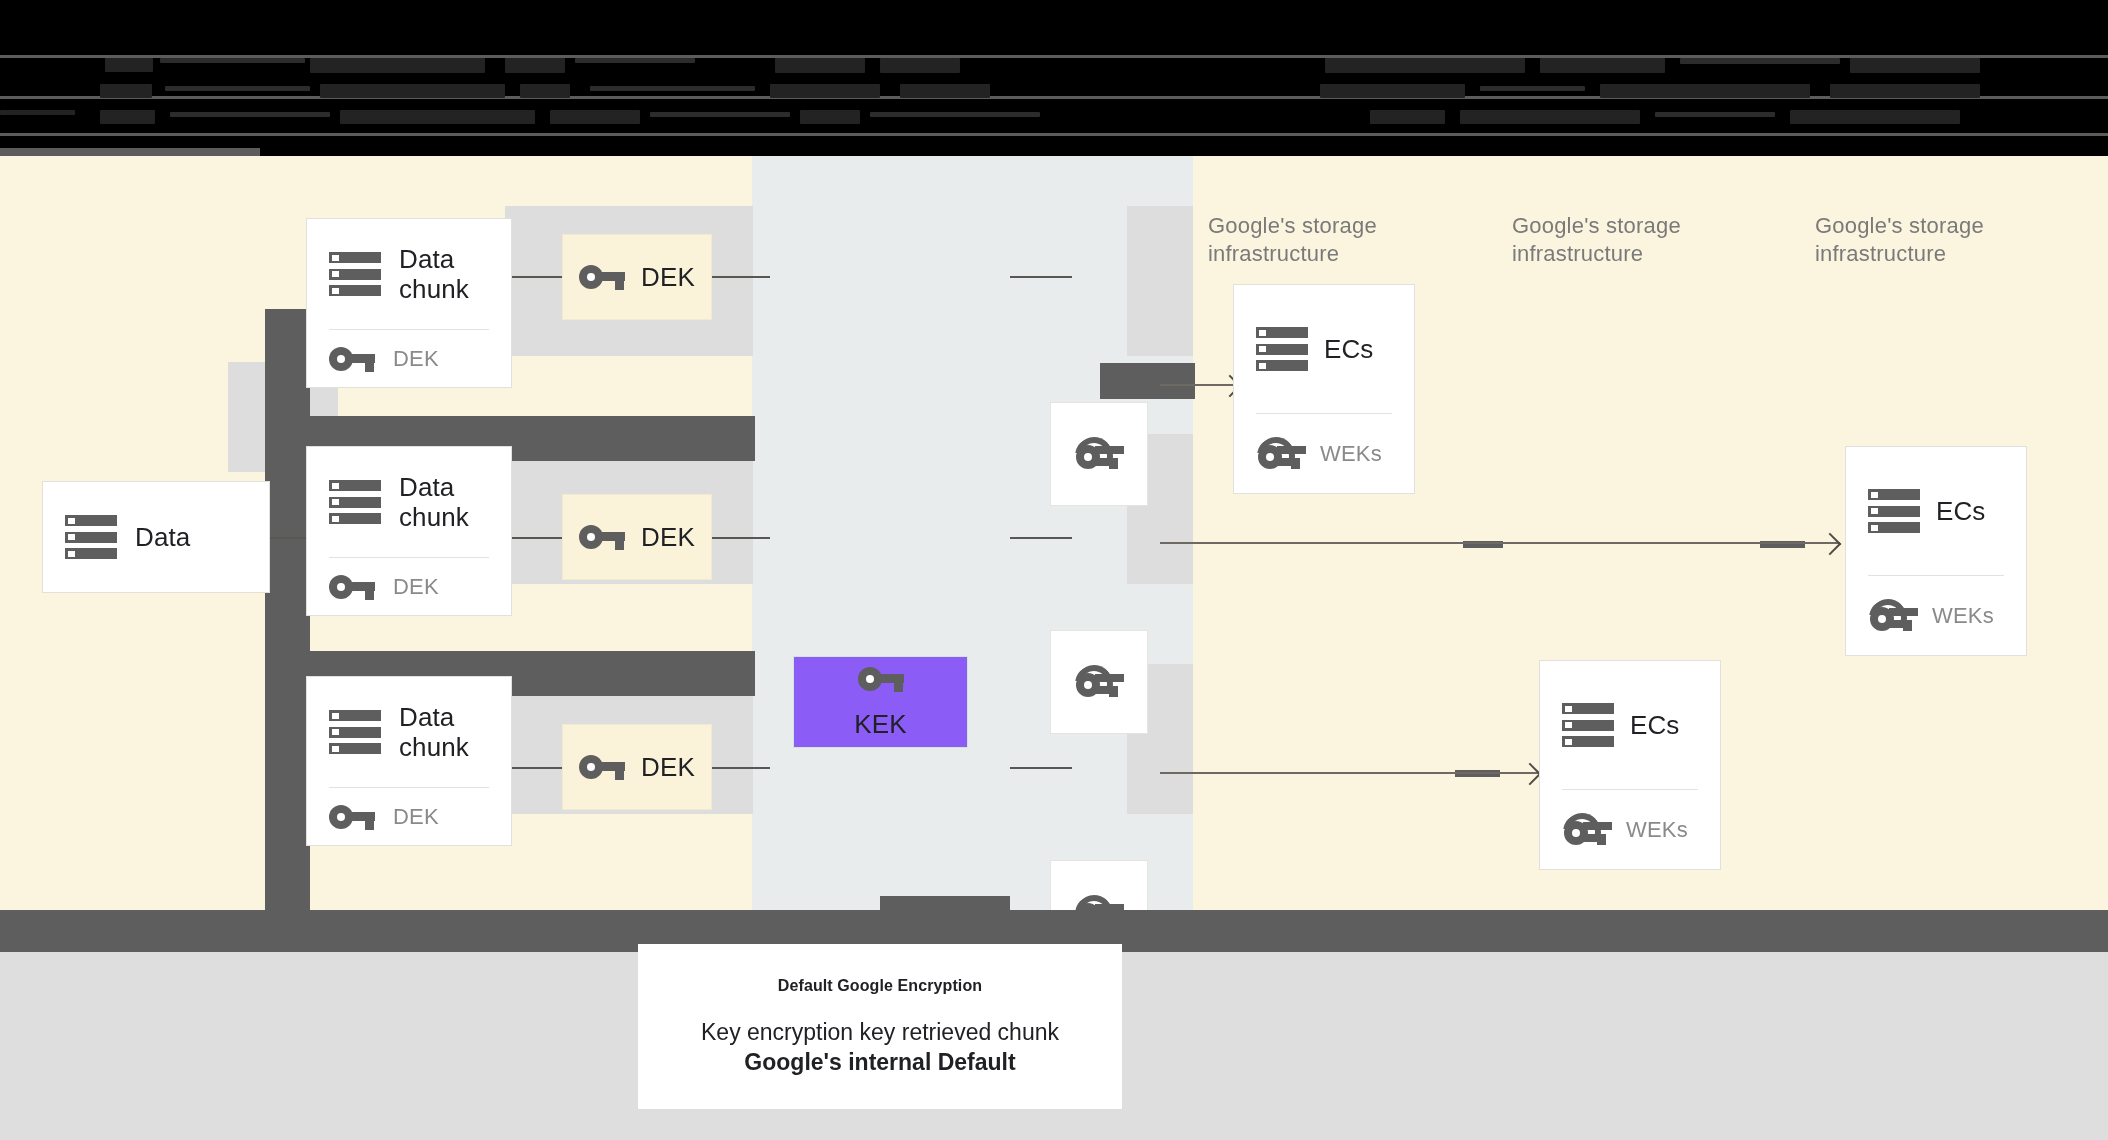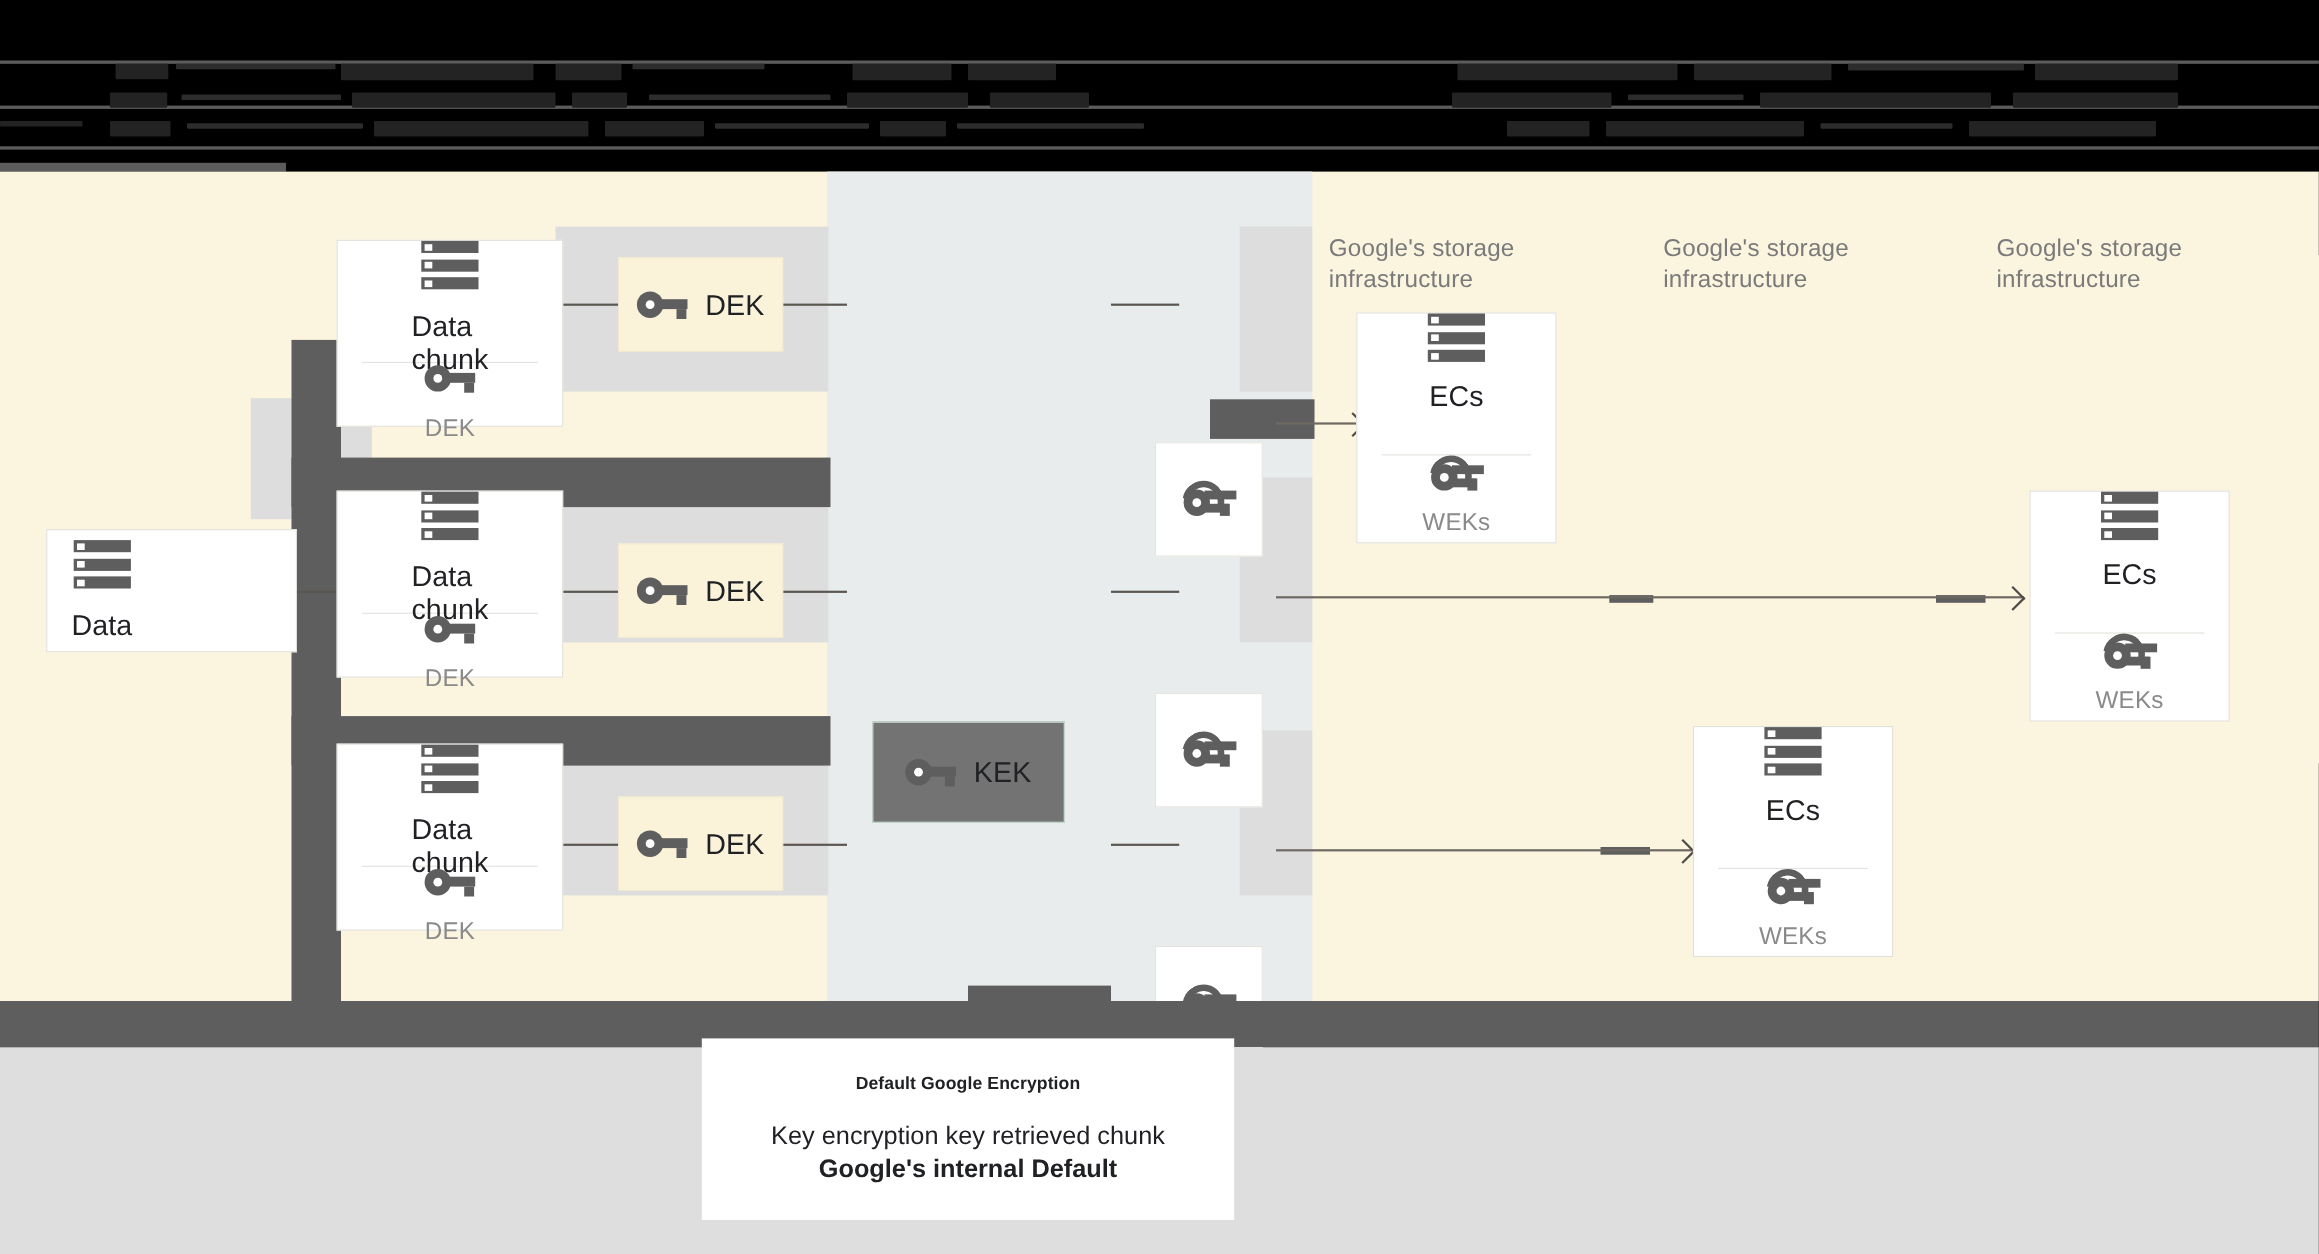--- a/index.html
+++ b/index.html
@@ -28,21 +28,21 @@
   .line{position:absolute;background:#5a5752;height:2px;}
   .line-thin{position:absolute;background:#6e6a63;height:2px;}
 
   
   .arrow{position:absolute;width:0;height:0;}
   .arrow i{display:block;width:14px;height:14px;border-top:2px solid #4e4b46;
            border-right:2px solid #4e4b46;transform:rotate(45deg);}
 
   
   .card{position:absolute;background:#FFFFFF;border:1px solid #E2E0DA;box-sizing:border-box;}
-  .card-row{display:flex;align-items:center;gap:18px;padding:0 22px;flex-direction:column;}
+  .card-row{display:flex;align-items:center;gap:18px;padding:0 22px;}
   .card .hr{height:1px;background:#E4E2DC;margin:0 22px;}
 
   .lbl-dark{color:#202124;font-size:26px;line-height:30px;letter-spacing:.1px;}
   .lbl-gray{color:#8A8A8A;font-size:22px;letter-spacing:.2px;}
 
   
   .srv{width:52px;height:44px;display:flex;flex-direction:column;justify-content:space-between;flex:0 0 auto;}
   .srv span{display:block;height:11px;background:#5E5E5E;position:relative;}
   .srv span::before{content:"";position:absolute;left:3px;top:2.5px;width:7px;height:6px;background:#fff;}
 
@@ -65,21 +65,21 @@
   .keyw .tooth{position:absolute;left:35px;top:21px;width:9px;height:11px;background:#5E5E5E;}
 
   
   .keybox{position:absolute;background:#FFFFFF;border:1px solid #E6E4DE;box-sizing:border-box;
           display:flex;align-items:center;justify-content:center;}
 
   
   .pillbox{position:absolute;box-sizing:border-box;display:flex;align-items:center;
            justify-content:center;gap:16px;}
   .pill-dek{background:#FBF2DA;border:1px solid #F2E9D0;}
-  .pill-kek{background:#737373;border:1px solid #D2E6DA;}
+  .pill-kek{background:#8b5cf6;border:1px solid #D2E6DA;flex-direction:column;}
 
   
   .infra{position:absolute;color:#7A7A7A;font-size:22px;line-height:28px;letter-spacing:.2px;}
 
   
   .foot-band{position:absolute;left:0;top:910px;width:2108px;height:42px;background:#5E5E5E;}
   .foot-bg{position:absolute;left:0;top:952px;width:2108px;height:188px;background:#DEDEDE;}
   .caption{position:absolute;left:638px;top:944px;width:484px;height:165px;background:#FFFFFF;
            display:flex;flex-direction:column;align-items:center;justify-content:center;gap:22px;}
   .cap-title{font-size:16px;font-weight:bold;color:#202124;letter-spacing:.1px;}

